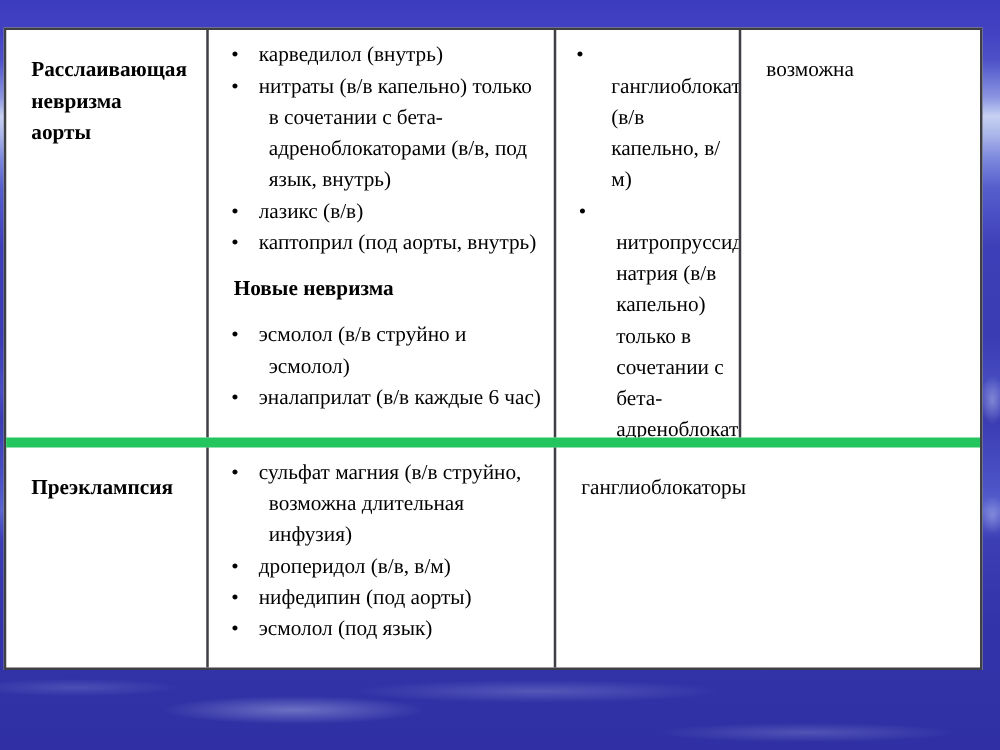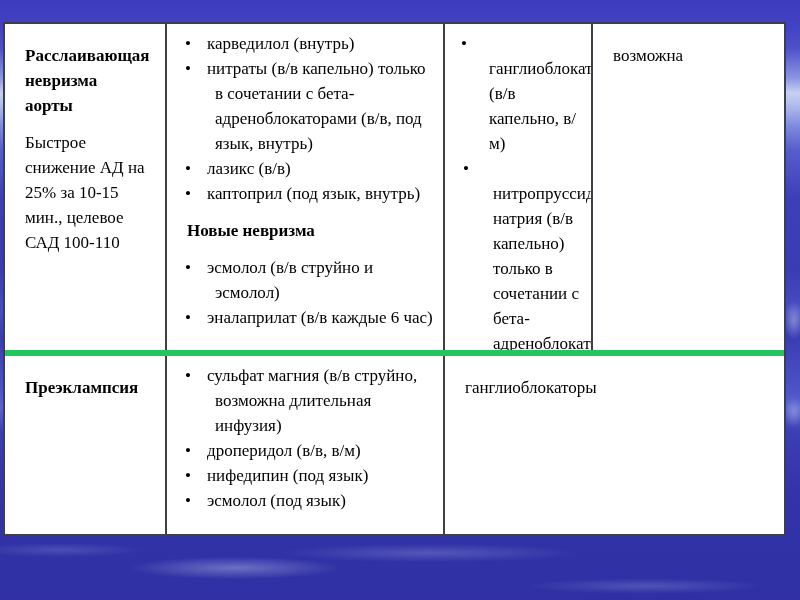--- a/index.html
+++ b/index.html
@@ -28,21 +28,21 @@
     position: absolute; left: 3px; top: 22px;
     width: 783px; height: 514px;
     background: #ffffff;
     border: 2px solid #3f3f46;
     box-sizing: border-box;
     display: flex; flex-direction: column;
     color: #000;
   }
   .trow { display: flex; width: 100%; box-sizing: border-box; }
   .trow.r1 { height: 326px; }
-  .trow.r2 { flex: 1; border-top: 6px solid #22c55e; }
+  .trow.r2 { flex: 1; border-top: 8px solid #22c55e; }
 
   .cell {
     box-sizing: border-box;
     border-right: 2px solid #3f3f46;
     padding: 7px 8px 6px 8px;
     font-size: 17px; line-height: 25px;
     overflow: hidden;
   }
   .cell.c1 { width: 162px; }
   .cell.c2 { width: 278px; }
@@ -71,29 +71,28 @@
 </head>
 <body>
 
 <div class="slide">
 
   <div class="med-table">
 
     <div class="trow r1">
       <div class="cell c1">
         <p class="cond-title">Расслаивающая невризма аорты</p>
-        <p class="cond-note">Быстрое снижение АД на 25% за 10-15 мин., целевое САД 100-110</p>
       </div>
 
       <div class="cell c2">
         <ul class="drug-list">
           <li>карведилол (внутрь)</li>
           <li>нитраты (в/в капельно) только в сочетании с бета-адреноблокаторами (в/в, под язык, внутрь)</li>
           <li>лазикс (в/в)</li>
-          <li>каптоприл (под язык, внутрь)</li>
+          <li>каптоприл (под аорты, внутрь)</li>
         </ul>
         <p class="subheader">Новые невризма</p>
         <ul class="drug-list">
           <li>эсмолол (в/в струйно и эсмолол)</li>
           <li>эналаприлат (в/в каждые 6 час)</li>
         </ul>
       </div>
 
       <div class="cell c3">
         <ul class="drug-list">
@@ -109,21 +108,21 @@
 
     <div class="trow r2">
       <div class="cell c1">
         <p class="cond-title">Преэклампсия</p>
       </div>
 
       <div class="cell c2">
         <ul class="drug-list">
           <li>сульфат магния (в/в струйно, возможна длительная инфузия)</li>
           <li>дроперидол (в/в, в/м)</li>
-          <li>нифедипин (под язык)</li>
+          <li>нифедипин (под аорты)</li>
           <li>эсмолол (под язык)</li>
         </ul>
       </div>
 
 
       <div class="cell c4">
         <p class="hang-wrap">ганглиоблокаторы</p>
       </div>
     </div>
 

